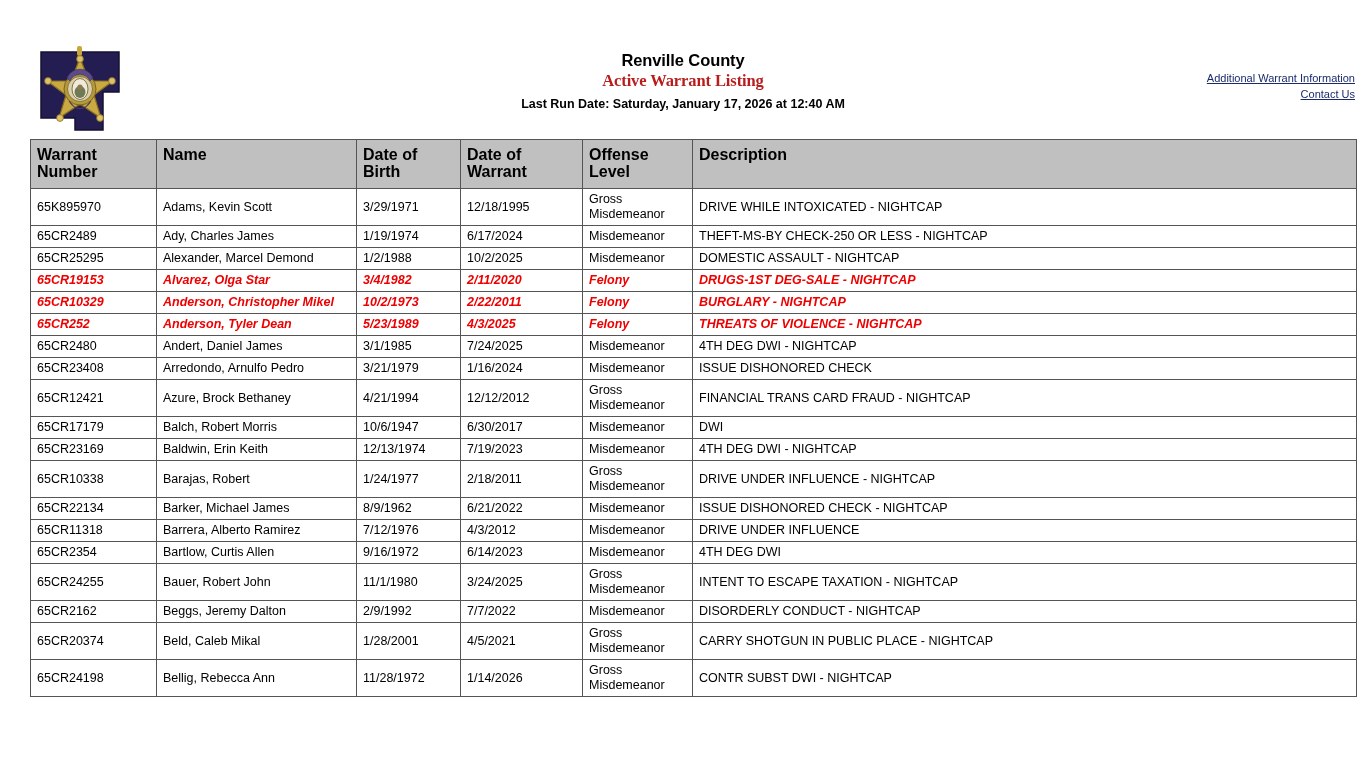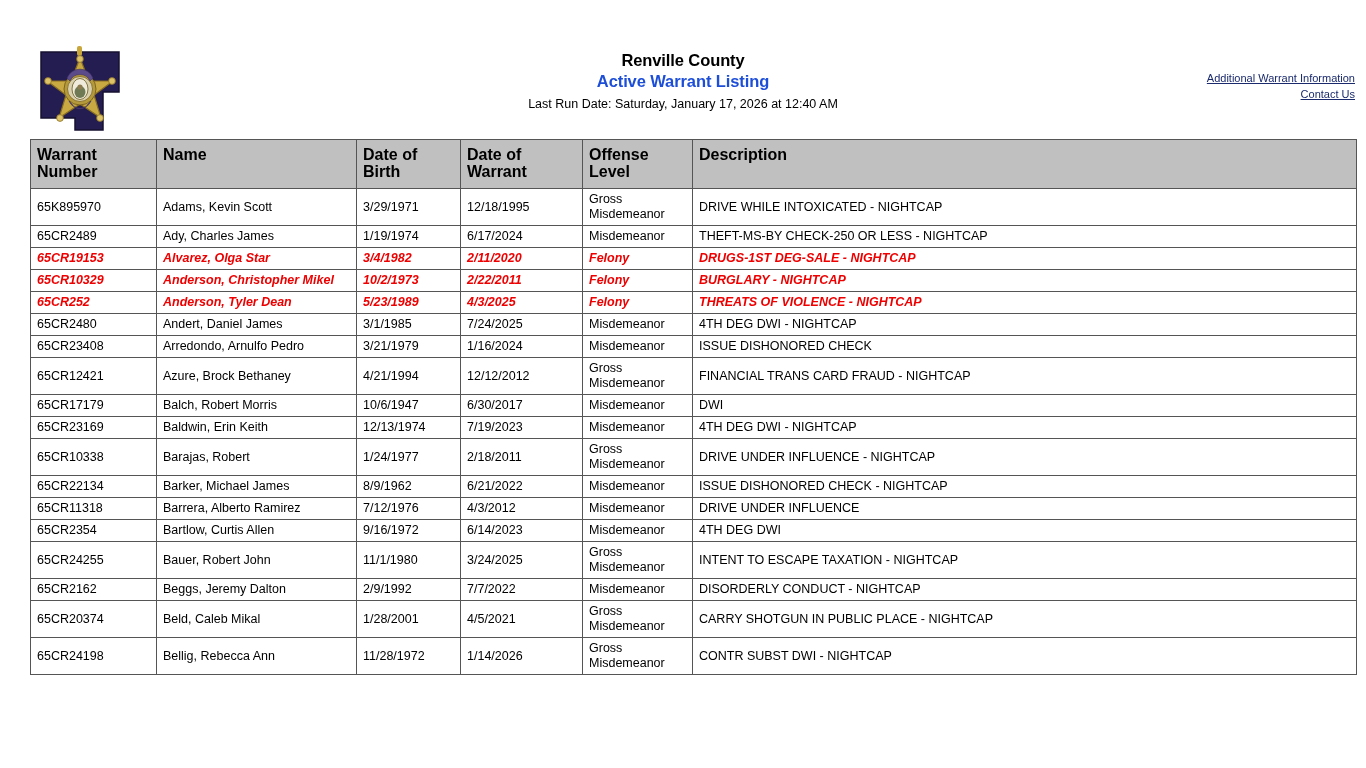--- a/index.html
+++ b/index.html
@@ -48,27 +48,28 @@
   .title-line-1 {
     font-size: 16.5px;
     font-weight: bold;
     color: #000000;
     line-height: 20px;
     letter-spacing: -0.1px;
   }
   .title-line-2 {
     font-size: 16.5px;
     font-weight: bold;
-    color: #1d4ed8;
+    color: #b91c1c;
     line-height: 22px;
     letter-spacing: -0.1px;
+    font-family: Liberation Serif, serif;
   }
   .subtitle-line {
     font-size: 12.5px;
-    font-weight: normal;
+    font-weight: bold;
     color: #000000;
     line-height: 20px;
     margin-top: 2px;
   }
 
   
   .links-block {
     position: absolute;
     right: 11px;
     top: 70px;
@@ -218,20 +219,28 @@
             <td>DRIVE WHILE INTOXICATED - NIGHTCAP</td>
           </tr>
           <tr>
             <td>65CR2489</td>
             <td>Ady, Charles James</td>
             <td>1/19/1974</td>
             <td>6/17/2024</td>
             <td>Misdemeanor</td>
             <td>THEFT-MS-BY CHECK-250 OR LESS - NIGHTCAP</td>
           </tr>
+          <tr>
+            <td>65CR25295</td>
+            <td>Alexander, Marcel Demond</td>
+            <td>1/2/1988</td>
+            <td>10/2/2025</td>
+            <td>Misdemeanor</td>
+            <td>DOMESTIC ASSAULT - NIGHTCAP</td>
+          </tr>
           <tr class="felony">
             <td>65CR19153</td>
             <td>Alvarez, Olga Star</td>
             <td>3/4/1982</td>
             <td>2/11/2020</td>
             <td>Felony</td>
             <td>DRUGS-1ST DEG-SALE - NIGHTCAP</td>
           </tr>
           <tr class="felony">
             <td>65CR10329</td>

